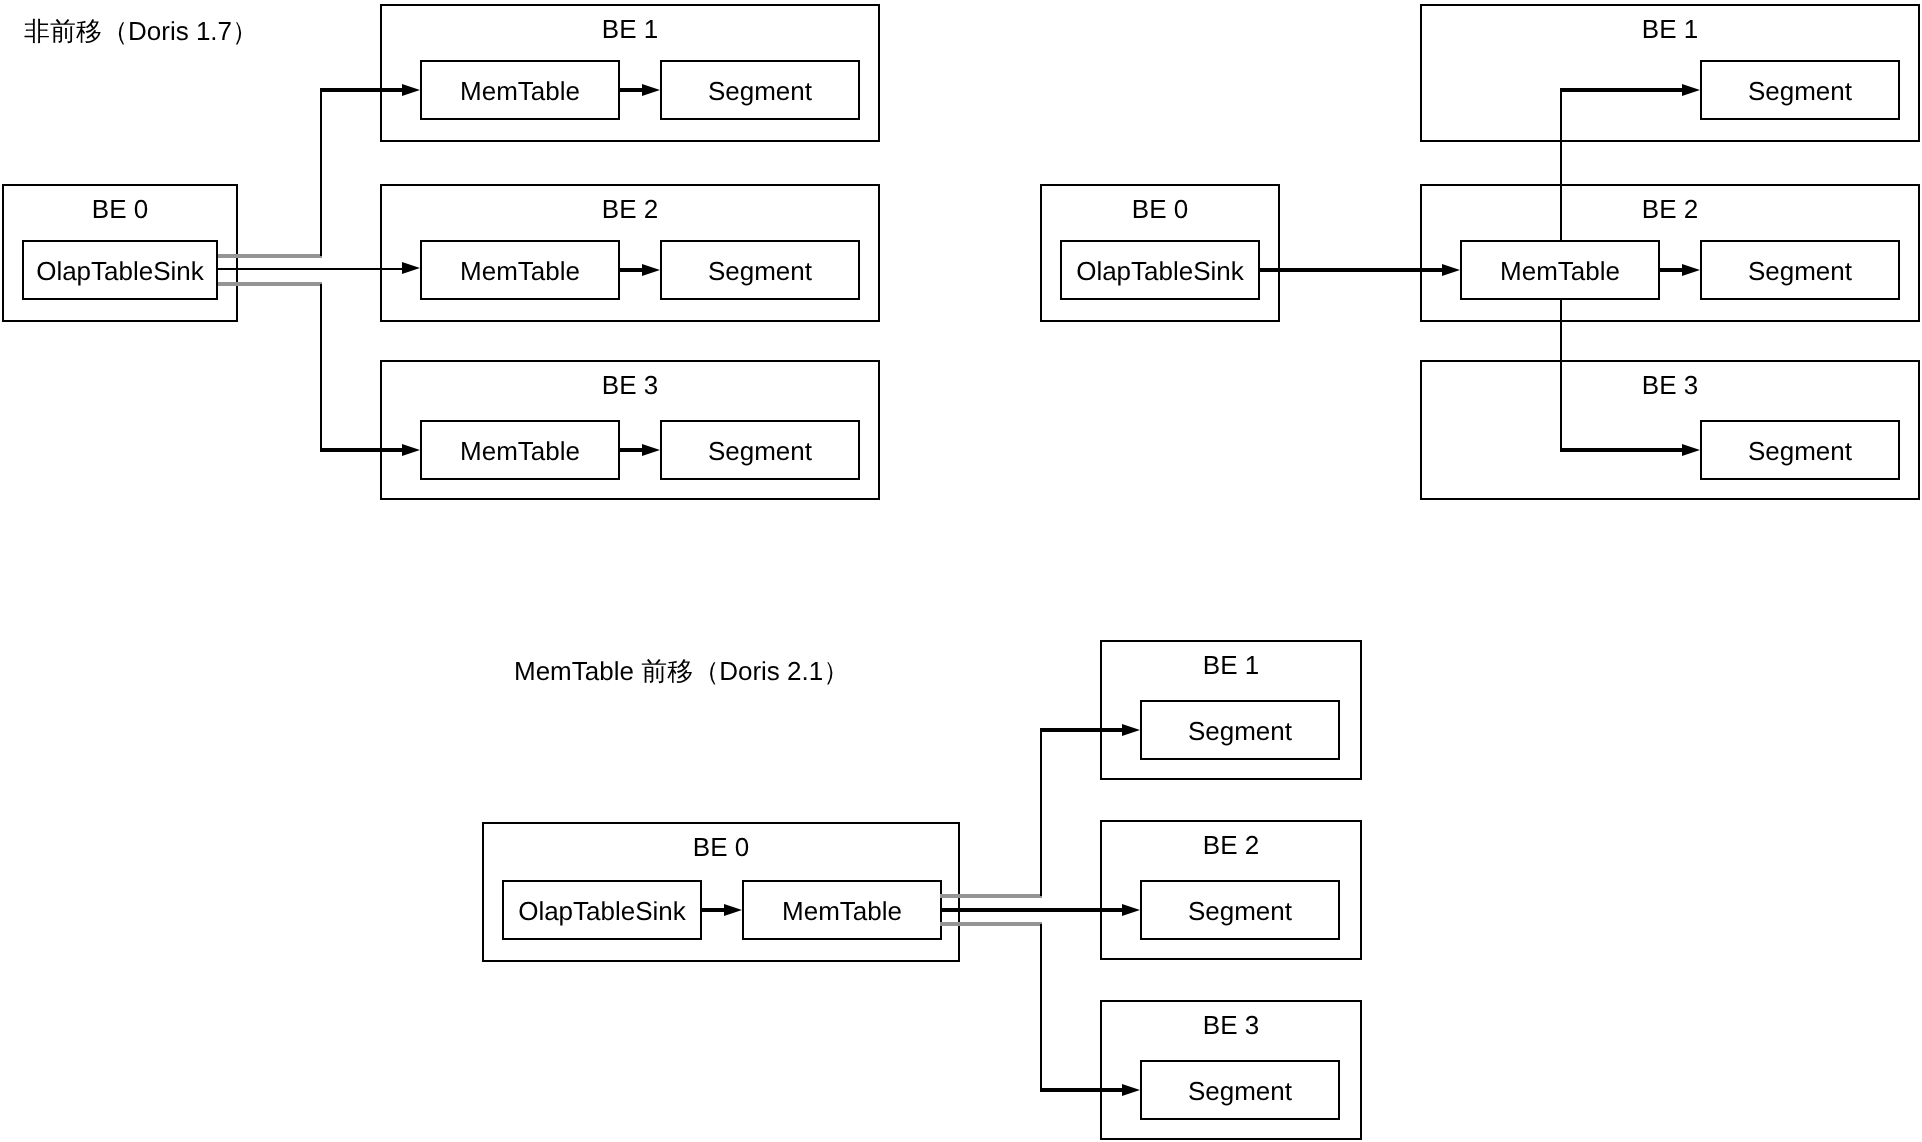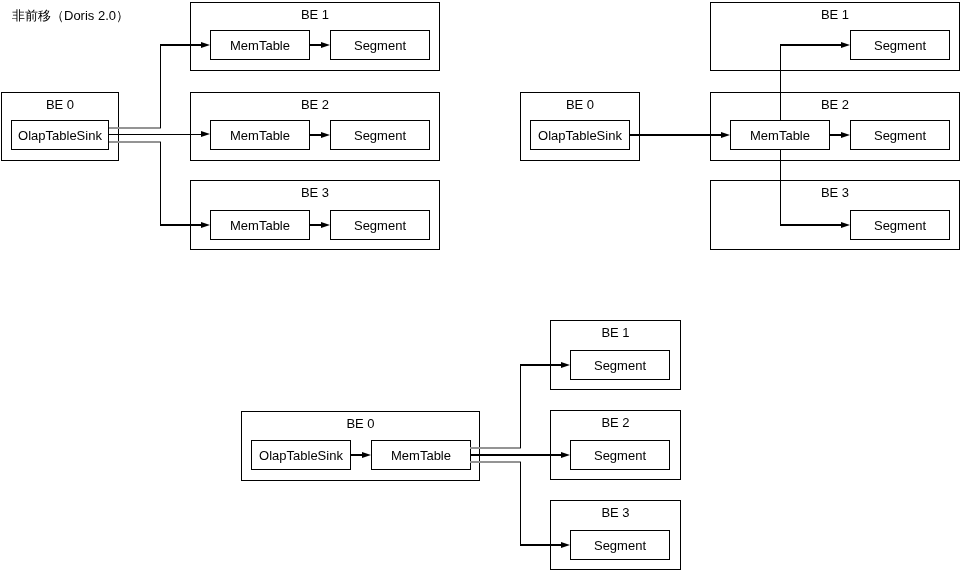--- a/index.html
+++ b/index.html
@@ -33,21 +33,21 @@
     border-left:9px solid #000000;
     border-top:3.5px solid transparent;
     border-bottom:3.5px solid transparent;
   }
 </style>
 </head>
 <body>
 
 <div id="canvas">
 
-  <div class="title" style="left:12px;top:7px">非前移（Doris 2.0）</div>
+  <div class="title" style="left:12px;top:7px">非前移（Doris 1.7）</div>
 
   <div class="bebox" style="left:1px;top:92px;width:118px;height:69px"></div>
   <div class="belabel" style="left:1px;top:97px;width:118px">BE 0</div>
   <div class="node" style="left:11px;top:120px;width:98px;height:30px">OlapTableSink</div>
 
   <div class="bebox" style="left:190px;top:2px;width:250px;height:69px"></div>
   <div class="belabel" style="left:190px;top:7px;width:250px">BE 1</div>
   <div class="node" style="left:210px;top:30px;width:100px;height:30px">MemTable</div>
   <div class="node" style="left:330px;top:30px;width:100px;height:30px">Segment</div>
 
@@ -101,20 +101,21 @@
   <div class="arr" style="left:721px;top:131.5px"></div>
   <div class="hline" style="left:830px;top:134.3px;width:12px"></div>
   <div class="arr" style="left:841px;top:131.5px"></div>
   <div class="vline" style="left:780px;top:44.5px;height:76px"></div>
   <div class="hline" style="left:780px;top:44.3px;width:62px"></div>
   <div class="arr" style="left:841px;top:41.5px"></div>
   <div class="vline" style="left:780px;top:149.5px;height:76px"></div>
   <div class="hline" style="left:780px;top:224.3px;width:62px"></div>
   <div class="arr" style="left:841px;top:221.5px"></div>
 
+  <div class="title" style="left:257px;top:327px">MemTable 前移（Doris 2.1）</div>
 
   <div class="bebox" style="left:241px;top:411px;width:239px;height:70px"></div>
   <div class="belabel" style="left:241px;top:416px;width:239px">BE 0</div>
   <div class="node" style="left:251px;top:440px;width:100px;height:30px">OlapTableSink</div>
   <div class="node" style="left:371px;top:440px;width:100px;height:30px">MemTable</div>
 
   <div class="bebox" style="left:550px;top:320px;width:131px;height:70px"></div>
   <div class="belabel" style="left:550px;top:325px;width:131px">BE 1</div>
   <div class="node" style="left:570px;top:350px;width:100px;height:30px">Segment</div>
 

